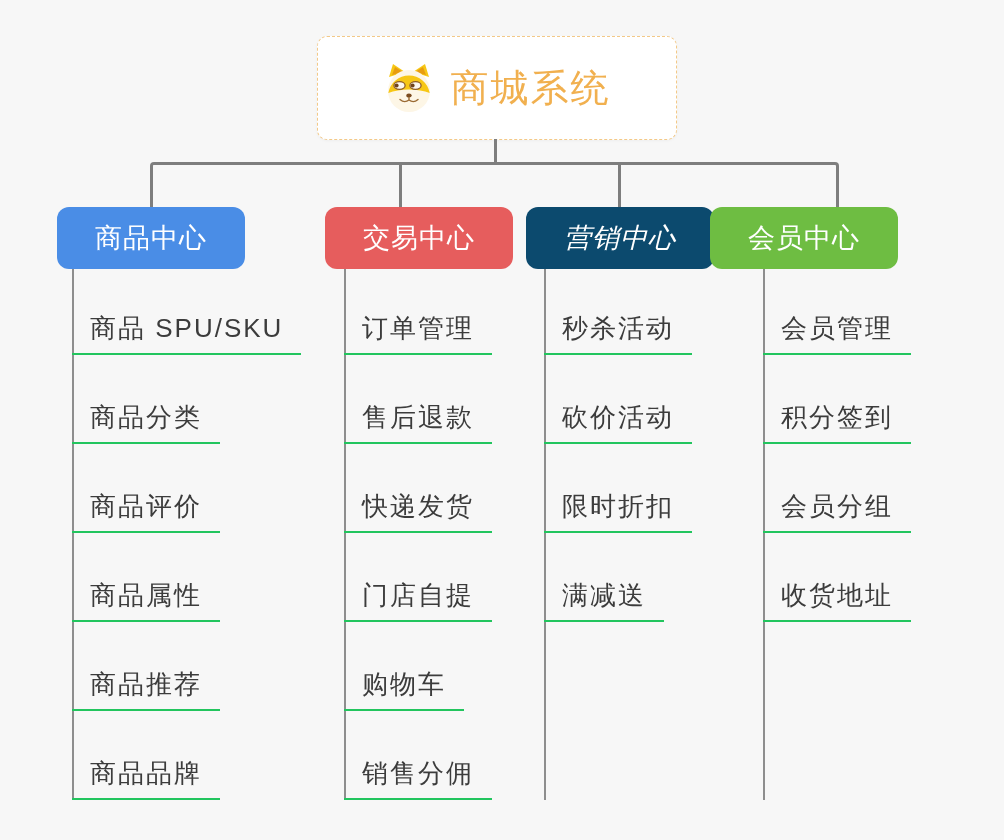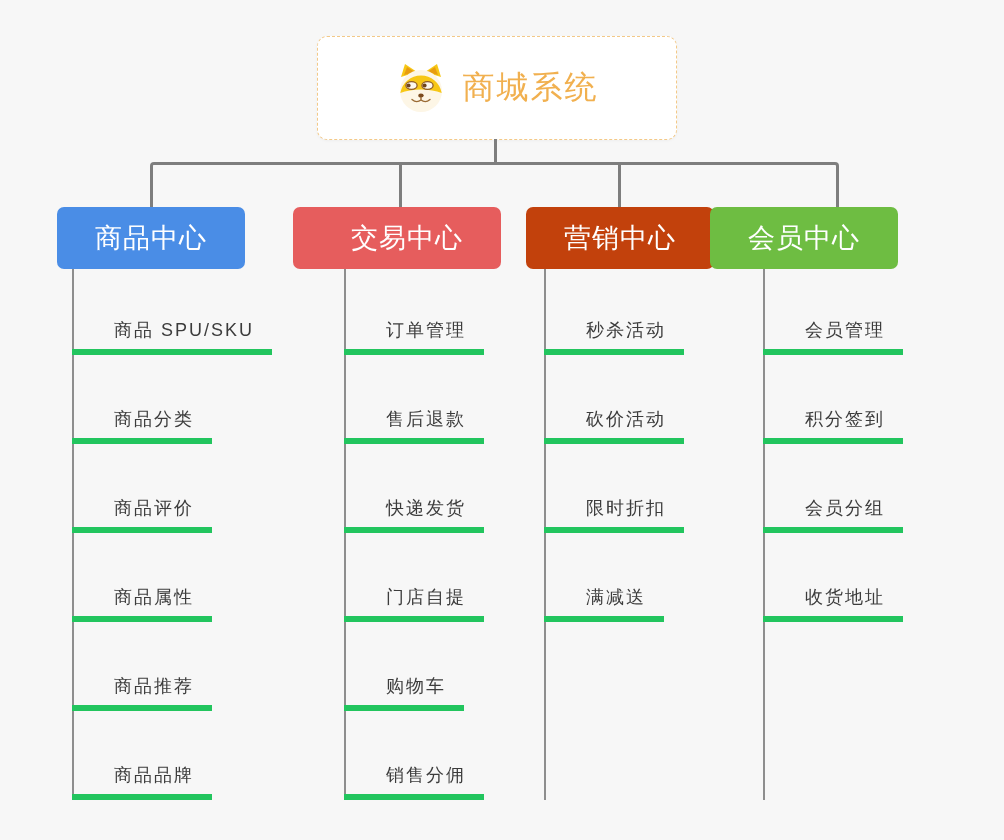--- a/index.html
+++ b/index.html
@@ -21,21 +21,21 @@
     left: 317px; top: 36px;
     width: 358px; height: 102px;
     background: #ffffff;
     border: 1px dashed #f3c988;
     border-radius: 10px;
     box-shadow: 0 1px 3px rgba(0,0,0,0.04);
     display: flex; align-items: center; justify-content: center;
     gap: 17px;
   }
   .root-title {
-    font-size: 32px;
+    font-size: 38px;
     letter-spacing: 2px;
     color: #f1b04f;
     white-space: nowrap;
   }
 
   
   .stem-line {
     position: absolute;
     left: 494px; top: 139px;
     width: 3px; height: 26px;
@@ -58,30 +58,30 @@
     background: #7e7e7e;
   }
   .drop-2 { left: 399px; }
   .drop-3 { left: 618px; }
 
   
   .branch-node {
     position: absolute;
     top: 207px;
     width: 188px; height: 62px;
-    border-radius: 7px;
+    border-radius: 12px;
     color: #ffffff;
     font-size: 27px;
     letter-spacing: 1px;
     line-height: 62px;
     text-align: center;
     white-space: nowrap;
   }
   .branch-1 { left: 57px; }
-  .branch-2 { left: 293px; padding-left: 20px; }
+  .branch-2 { left: 325px; }
   .branch-3 { left: 526px; }
   .branch-4 { left: 710px; }
 
   
   .column {
     position: absolute;
     top: 269px;
     height: 531px;
     border-left: 2px solid #8e8e8e;
   }
@@ -91,23 +91,23 @@
   .col-4 { left: 763px; }
   .leaf {
     height: 89px;
     display: flex;
     align-items: flex-end;
   }
   .column .leaf:first-child { height: 86px; }
   .leaf-label {
     display: inline-block;
     margin-left: -2px;
-    padding: 0 18px 7px 42px;
-    border-bottom: 6px solid #22c55e;
-    font-size: 18px;
+    padding: 0 18px 7px 18px;
+    border-bottom: 2px solid #22c55e;
+    font-size: 26px;
     letter-spacing: 2px;
     color: #3c3c3c;
     white-space: nowrap;
   }
 </style>
 </head>
 <body style="background: rgb(247, 247, 247);">
 
 <div class="canvas">
 
@@ -135,21 +135,21 @@
     <span class="root-title" style="color: rgb(241, 176, 79);">商城系统</span>
   </div>
 
   <div class="stem-line"></div>
   <div class="bracket-line"></div>
   <div class="drop-line drop-2"></div>
   <div class="drop-line drop-3"></div>
 
   <div class="branch-node branch-1" style="background-color: rgb(74, 141, 230);">商品中心</div>
   <div class="branch-node branch-2" style="background-color: rgb(230, 93, 93);">交易中心</div>
-  <div class="branch-node branch-3" style="background-color: #c2410c;">营销中心</div>
+  <div class="branch-node branch-3" style="background-color: #0c4a6e; font-style: italic;">营销中心</div>
   <div class="branch-node branch-4" style="background-color: rgb(110, 189, 66);">会员中心</div>
 
   <div class="column col-1">
     <div class="leaf">
         <span class="leaf-label">商品 SPU/SKU</span>
       </div>
     <div class="leaf">
         <span class="leaf-label">商品分类</span>
       </div>
     <div class="leaf">

